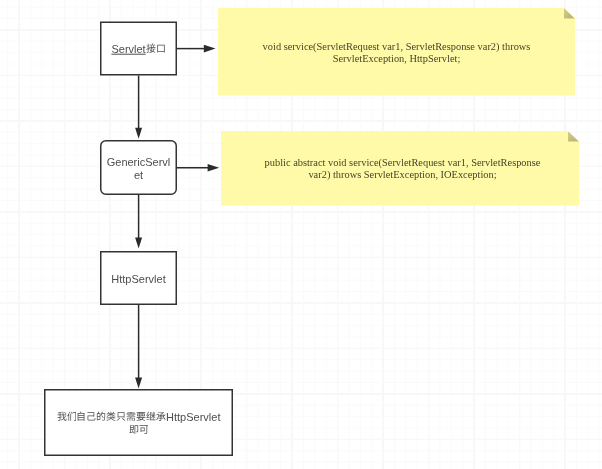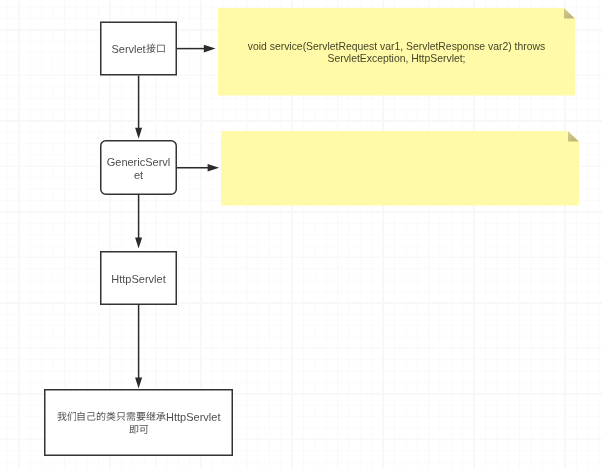--- a/index.html
+++ b/index.html
@@ -15,21 +15,21 @@
       linear-gradient(to bottom, #eaeaea 1px, transparent 1px);
     background-size: 11.375px 11.375px, 11.375px 11.375px, 45.5px 45.5px, 45.5px 45.5px;
     background-position: 18.6px 29.4px, 18.6px 29.4px, 18.6px 29.4px, 18.6px 29.4px;
   }
   .box{position:absolute;white-space:nowrap;background:transparent;
        display:flex;align-items:center;justify-content:center;text-align:center;
        color:#4d4d4d;font-size:11px;line-height:12.9px;box-sizing:border-box;}
   .note{position:absolute;background:#fffaa8;
         clip-path:polygon(0 0, calc(100% - 11.5px) 0, 100% 11px, 100% 100%, 0 100%);display:flex;align-items:center;
         justify-content:center;text-align:center;color:#454529;font-size:10.4px;
-        line-height:11.6px;box-sizing:border-box;}
+        line-height:11.6px;box-sizing:border-box;font-family:Liberation Serif, serif;}
   .note-text{width:100%;}
   #note1 .note-text{transform:translate3d(0,1.3px,0);}
   #note2 .note-text{transform:translate3d(2.5px,0.6px,0);}
   .box .lbl{transform:translate3d(0,0.7px,0);width:100%;}
   .fold{position:absolute;right:0;top:0;width:11.5px;height:11px;
         background:linear-gradient(135deg,#d4cf92 0%,#bdb876 70%);clip-path:polygon(0 0, 100% 100%, 0 100%);}
   svg.cjk{display:inline-block;width:0.906em;height:1em;vertical-align:-0.115em;}
   svg.shapes{position:absolute;left:0;top:0;width:602px;height:469px;}
   svg.arrows{position:absolute;left:0;top:0;width:602px;height:469px;}
 </style>
@@ -40,30 +40,34 @@
   <div class="grid"></div>
 
   <div class="note" id="note1" style="left: 218px; top: 7.5px; width: 357px; height: 88px;">
     <div class="note-text">
       <div>void service(ServletRequest var1, ServletResponse var2) throws</div>
       <div>ServletException, HttpServlet;</div>
     </div>
     <div class="fold"></div>
   </div>
   <div class="note" id="note2" style="left: 221px; top: 130.5px; width: 358px; height: 75px;">
+    <div class="note-text">
+      <div>public abstract void service(ServletRequest var1, ServletResponse</div>
+      <div>var2) throws ServletException, IOException;</div>
+    </div>
     <div class="fold"></div>
   </div>
 
   <svg class="shapes" viewBox="0 0 602 469">
     <rect id="r1" fill="#ffffff" stroke="#333333" stroke-width="1.5" x="100.75" y="22.25" width="75.5" height="52.5"></rect>
     <rect id="r2" fill="#ffffff" stroke="#333333" stroke-width="1.5" x="100.75" y="140.75" width="75.5" height="53.5" rx="5" ry="5"></rect>
     <rect id="r3" fill="#ffffff" stroke="#333333" stroke-width="1.5" x="100.75" y="251.75" width="75.5" height="52.5"></rect>
     <rect id="r4" fill="#ffffff" stroke="#333333" stroke-width="1.5" x="44.75" y="389.75" width="187.5" height="65.5"></rect>
   </svg>
-  <div class="box" id="box1" style="left: 100px; top: 21.5px; width: 77px; height: 54px;">
+  <div class="box" id="box1" style="left: 100px; top: 21.5px; width: 77px; height: 54px; text-decoration: underline;">
     <div class="lbl">
       <div>Servlet<svg viewBox="0 -880 1000 1000" class="cjk">
             <path d="M180 -839V-638H44V-568H180V-350L27 -308L45 -235L180 -276V-11C180 3 175 8 162 8C149 8 108 8 62 7C72 28 82 60 85 79C151 80 191 77 217 65C243 53 252 31 252 -12V-299L340 -326V-269H488C459 -208 430 -149 405 -105L471 -83L486 -110C527 -97 570 -81 613 -63C543 -21 446 4 315 17C327 32 339 59 345 79C498 59 609 25 687 -31C768 5 841 45 889 81L936 24C889 -10 819 -47 743 -81C788 -130 817 -192 835 -269H955V-335H598L643 -433H959V-499H776C797 -544 820 -607 840 -664L810 -668H930V-734H687V-840H612V-734H374V-668H514L469 -659C488 -609 504 -543 509 -499H334V-433H562L519 -335H358L349 -399L252 -371V-568H349V-638H252V-839ZM536 -668H764C751 -618 728 -548 709 -503L732 -499H551L579 -506C575 -547 556 -615 536 -668ZM566 -269H759C742 -204 715 -151 674 -110C620 -132 566 -151 515 -166Z" fill="currentColor"></path>
           </svg><svg viewBox="0 -880 1000 1000" class="cjk">
             <path d="M127 -735V55H205V-30H796V51H876V-735ZM205 -107V-660H796V-107Z" fill="currentColor"></path>
           </svg></div>
     </div>
   </div>
   <div class="box" id="box2" style="left: 100px; top: 140px; width: 77px; height: 55px; border-radius: 8px;">
     <div class="lbl">

